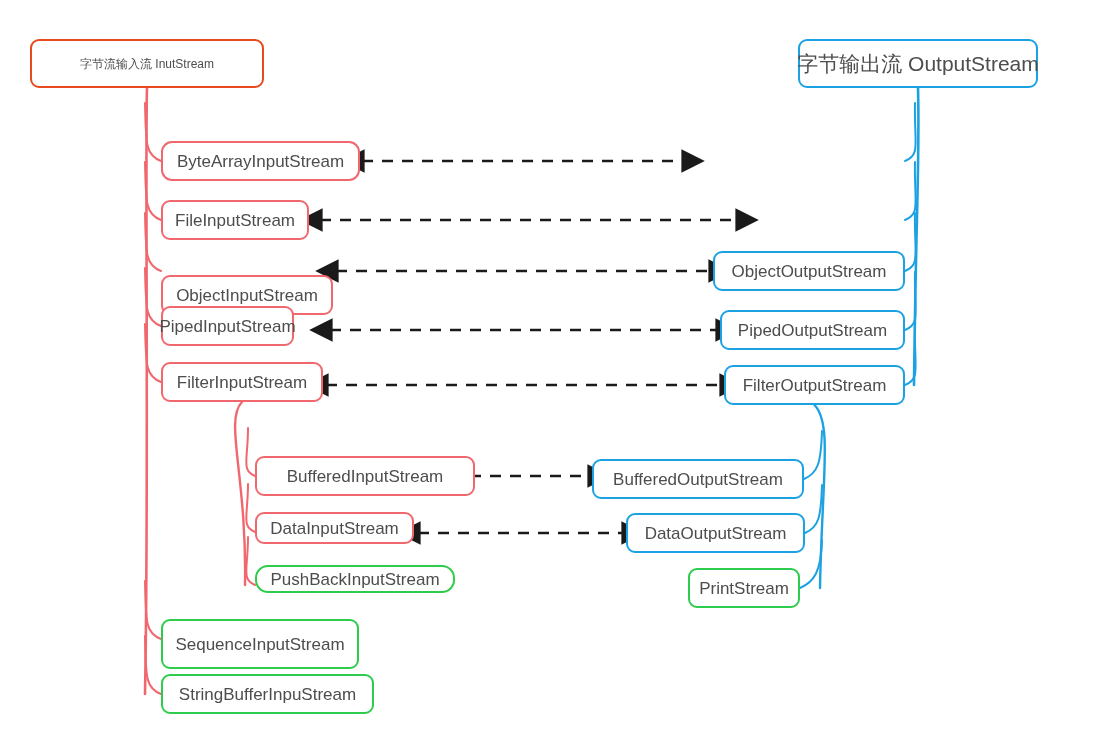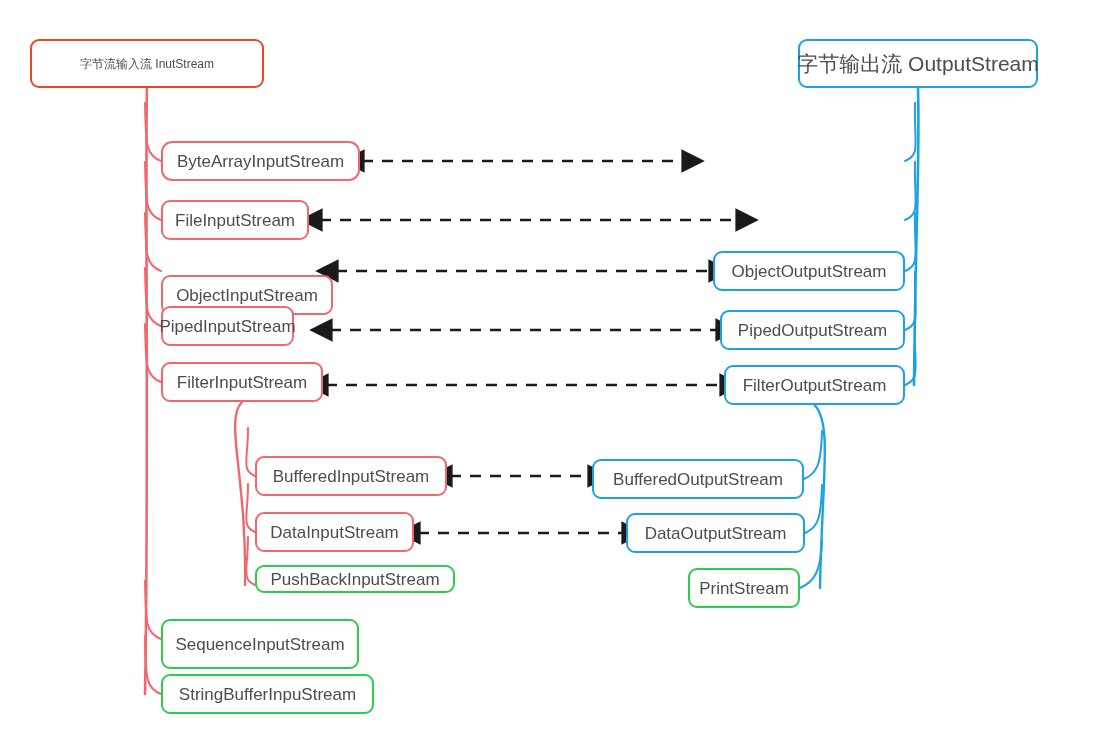--- a/index.html
+++ b/index.html
@@ -100,27 +100,27 @@
     </div>
     <div class="node red" style="left: 161px; top: 362px; width: 162px; height: 40px;">
       <span>FilterInputStream</span>
     </div>
     <div class="node green" style="left: 161px; top: 619px; width: 198px; height: 50px;">
       <span>SequenceInputStream</span>
     </div>
     <div class="node green" style="left: 161px; top: 674px; width: 213px; height: 40px;">
       <span>StringBufferInpuStream</span>
     </div>
-    <div class="node red" style="left: 255px; top: 456px; width: 192px; height: 40px;">
+    <div class="node red" style="left: 255px; top: 456px; width: 220px; height: 40px;">
       <span>BufferedInputStream</span>
     </div>
-    <div class="node red" style="left: 255px; top: 512px; width: 159px; height: 40px; align-items: center;">
+    <div class="node red" style="left: 255px; top: 512px; width: 159px; height: 32px; align-items: center;">
       <span>DataInputStream</span>
     </div>
-    <div class="node green" style="left: 255px; top: 565px; width: 200px; height: 28px;">
+    <div class="node green" style="left: 255px; top: 565px; width: 200px; height: 28px; border-radius: 13px;">
       <span>PushBackInputStream</span>
     </div>
     <div class="node blue" style="left: 713px; top: 251px; width: 192px; height: 40px;">
       <span>ObjectOutputStream</span>
     </div>
     <div class="node blue" style="left: 720px; top: 310px; width: 185px; height: 40px; padding-left: 12px;">
       <span>PipedOutputStream</span>
     </div>
     <div class="node blue" style="left: 724px; top: 365px; width: 181px; height: 40px;">
       <span>FilterOutputStream</span>

